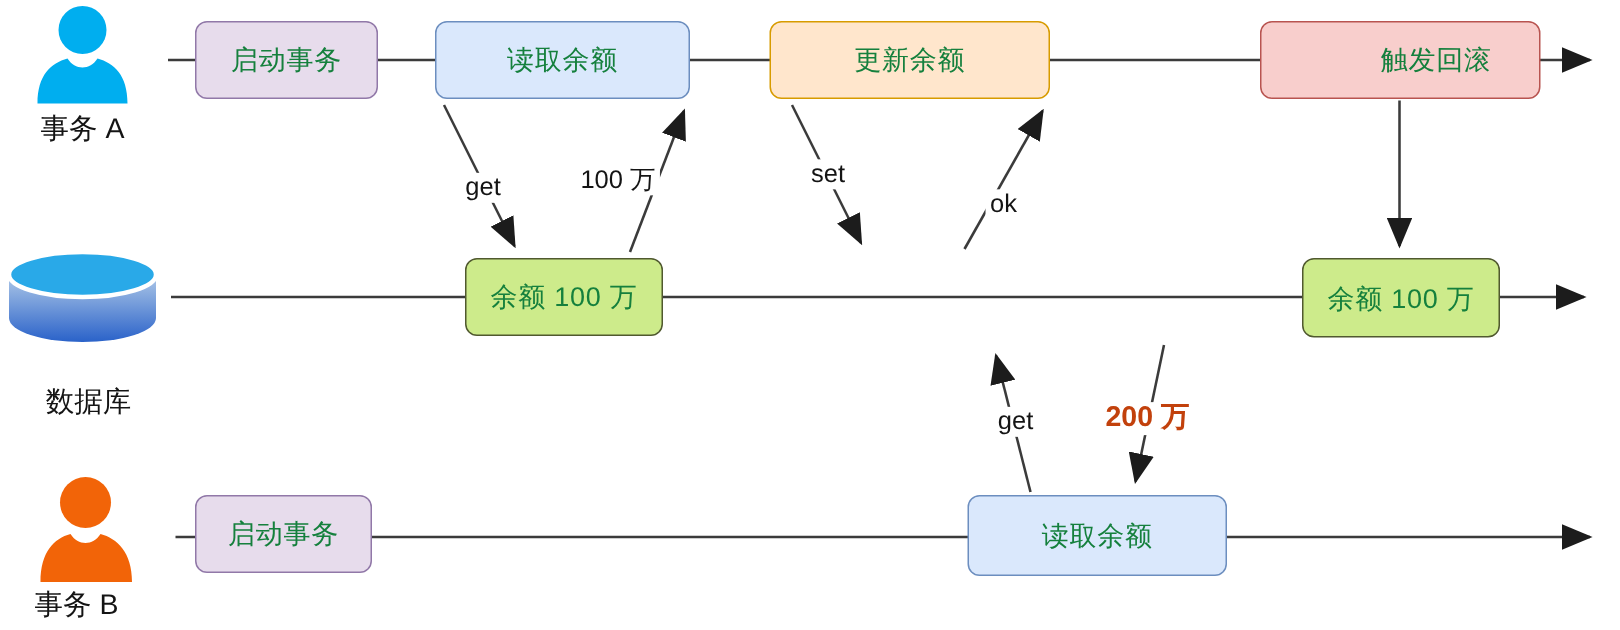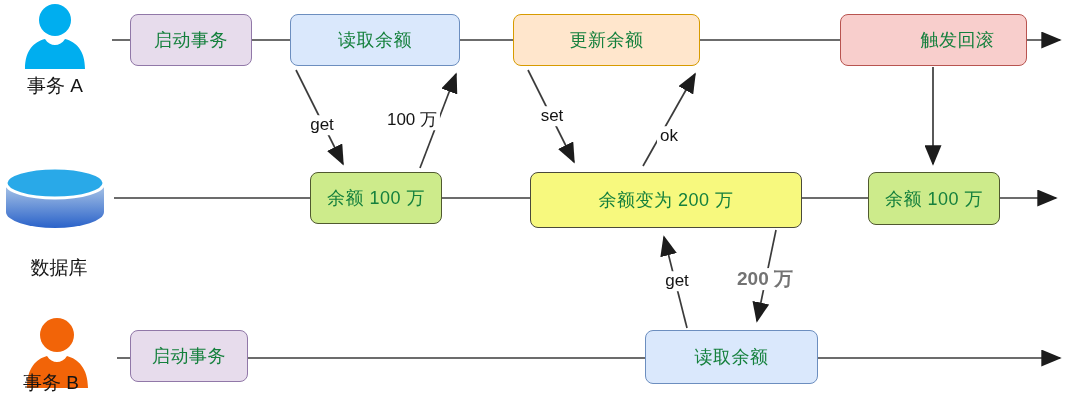--- a/index.html
+++ b/index.html
@@ -10,21 +10,21 @@
   .layer{position:absolute;left:0;top:0;width:1080px;height:420px;}
   .node{
     position:absolute;display:flex;align-items:center;justify-content:center;
     border:1.6px solid #888;border-radius:8px;font-size:18px;color:#15803d;
     box-sizing:border-box;z-index:2;letter-spacing:.5px;white-space:nowrap;
   }
   .edge-label{
     position:absolute;transform:translate(-50%,-50%);background:#fff;
     padding:0 3px;font-size:17px;z-index:3;white-space:nowrap;line-height:1.15;
   }
-  .edge-label.em{font-weight:bold;font-size:19px;color:#737373;}
+  .edge-label.em{font-weight:bold;font-size:19px;color:#c2410c;}
   .actor-label{
     position:absolute;transform:translate(-50%,-50%);font-size:19px;z-index:3;white-space:nowrap;
   }
 </style>
 </head>
 <body>
 
 <div class="canvas">
 
   <svg class="layer" viewBox="0 0 1080 420">
@@ -61,29 +61,28 @@
     </g>
 
     <g fill="#F26408">
       <circle cx="57" cy="335" r="17"></circle>
       <path d="M27,388 C27,368 36,359 47,356 C52,364 62,364 67,356 C78,359 88,368 88,388 Z"></path>
     </g>
   </svg>
 
   <div class="actor-label" style="left:55px;top:86px">事务 A</div>
   <div class="actor-label" style="left:59px;top:268px">数据库</div>
-  <div class="actor-label" style="left:51px;top:383px">事务 B</div>
+  <div class="actor-label" style="left:51px;top:403px">事务 B</div>
 
   <div class="node" style="left: 130px; top: 14px; width: 122px; height: 52px; background: rgb(231, 220, 236); border-color: rgb(145, 120, 168);">启动事务</div>
   <div class="node" style="left: 290px; top: 14px; width: 170px; height: 52px; background: rgb(218, 232, 252); border-color: rgb(108, 142, 191);">读取余额</div>
   <div class="node" style="left: 513px; top: 14px; width: 187px; height: 52px; background: rgb(255, 230, 204); border-color: rgb(215, 155, 0);">更新余额</div>
   <div class="node" style="left: 840px; top: 14px; width: 187px; height: 52px; background: rgb(248, 206, 204); border-color: rgb(184, 84, 80); padding-left: 48px;">触发回滚</div>
 
   <div class="node" style="left: 310px; top: 172px; width: 132px; height: 52px; background: rgb(205, 235, 139); border-color: rgb(80, 89, 47);">余额 100 万</div>
-  <div class="node" style="left: 530px; top: 172px; width: 272px; height: 56px; background: rgb(247, 249, 126); border-color: rgb(74, 74, 58);">余额变为 200 万</div>
   <div class="node" style="left: 868px; top: 172px; width: 132px; height: 53px; background: rgb(205, 235, 139); border-color: rgb(80, 89, 47);">余额 100 万</div>
 
   <div class="node" style="left: 130px; top: 330px; width: 118px; height: 52px; background: rgb(231, 220, 236); border-color: rgb(145, 120, 168);">启动事务</div>
   <div class="node" style="left: 645px; top: 330px; width: 173px; height: 54px; background: rgb(218, 232, 252); border-color: rgb(108, 142, 191);">读取余额</div>
 
   <div class="edge-label" style="left:322px;top:125px">get</div>
   <div class="edge-label" style="left:412px;top:120px">100 万</div>
   <div class="edge-label" style="left:552px;top:116px">set</div>
   <div class="edge-label" style="left:669px;top:136px">ok</div>
   <div class="edge-label" style="left:677px;top:281px">get</div>

